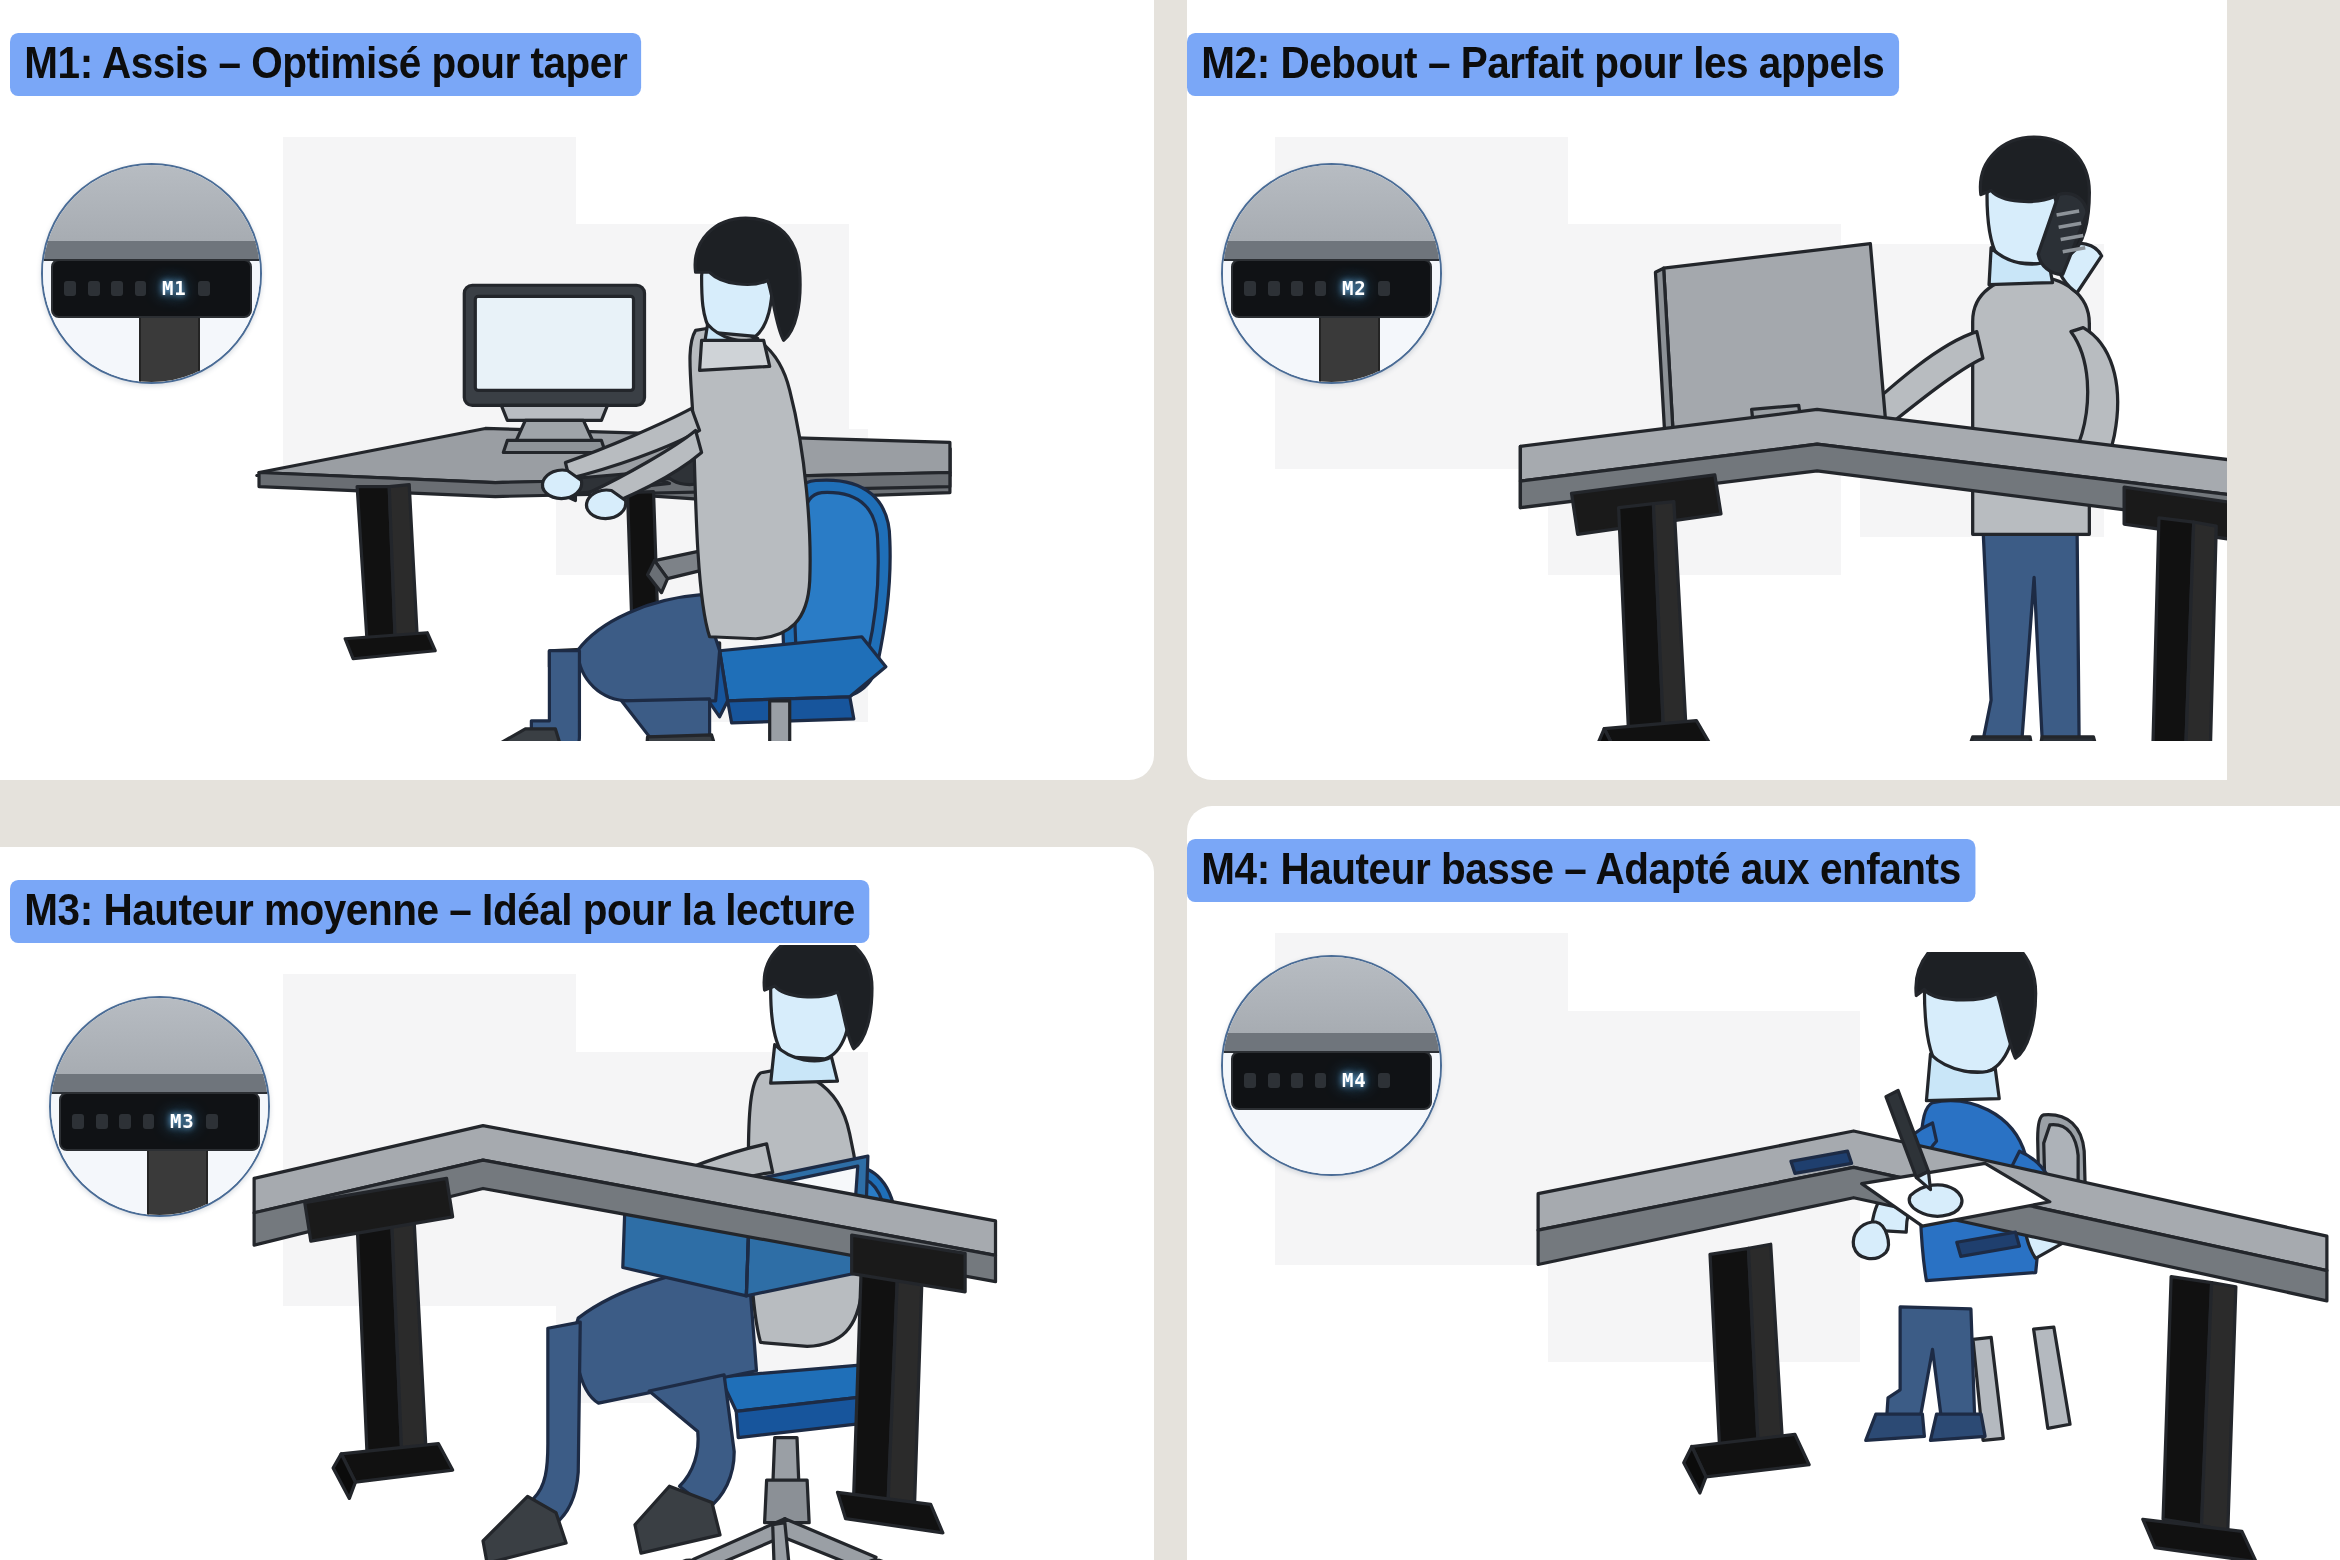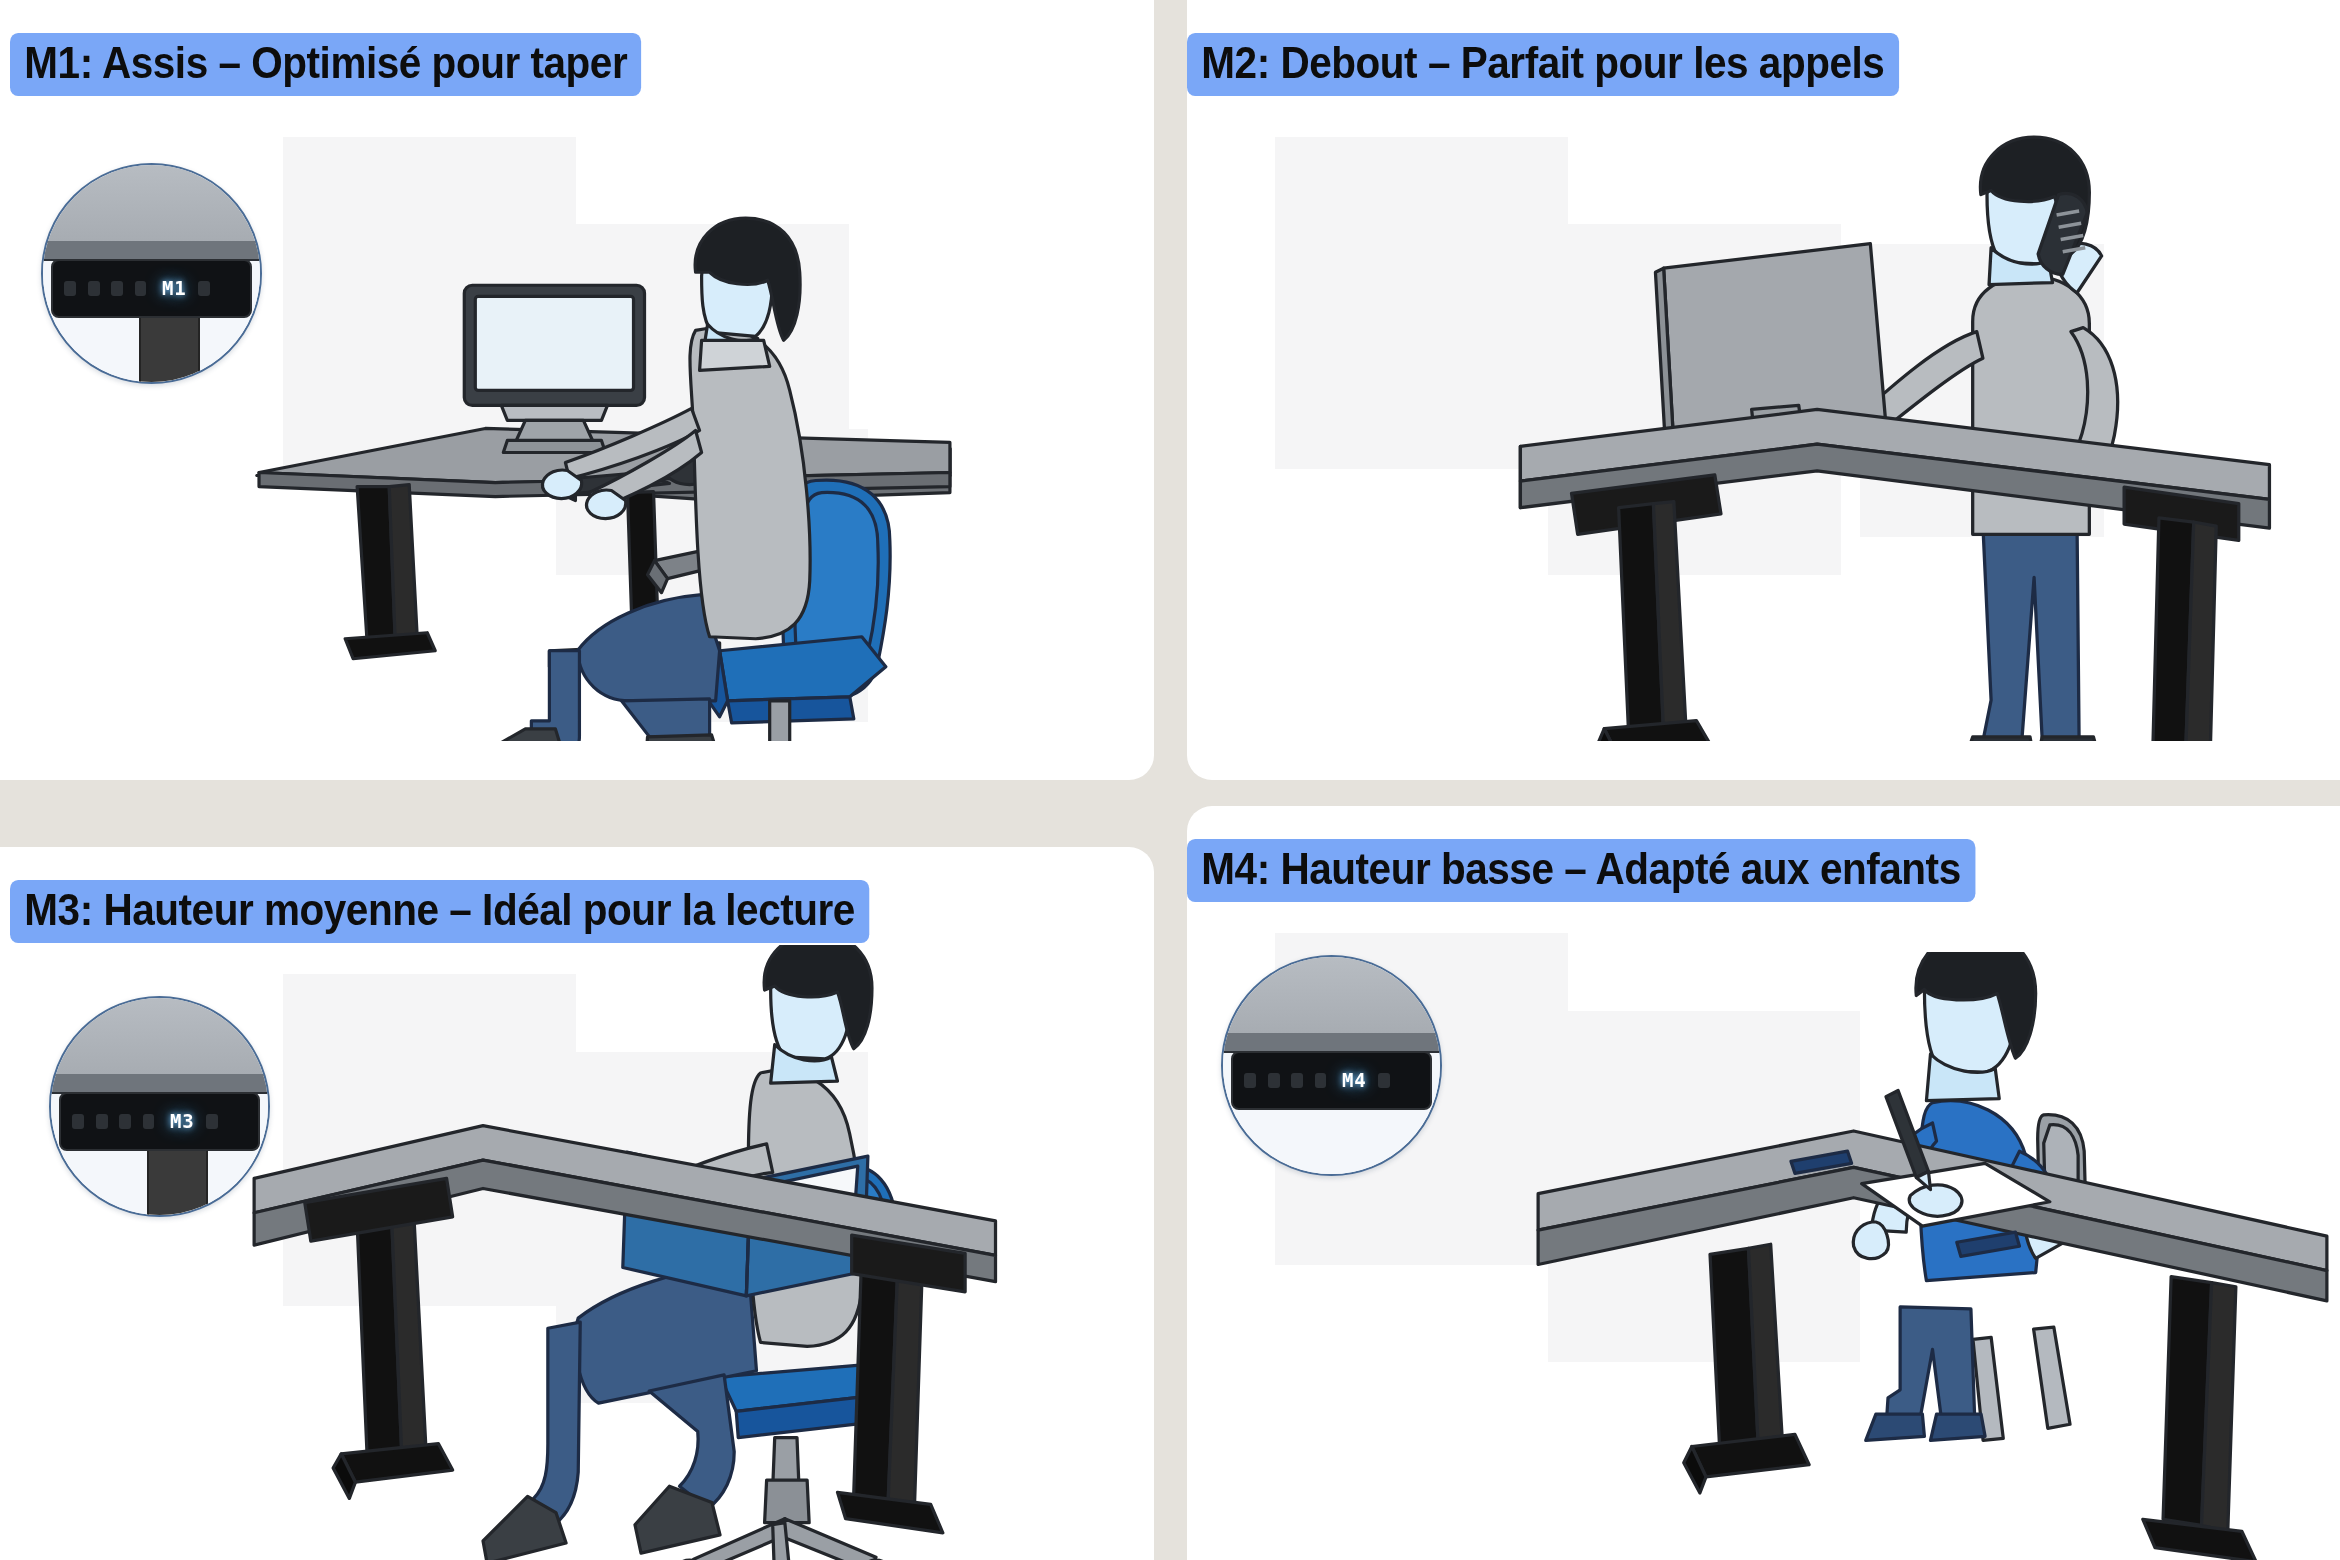--- a/index.html
+++ b/index.html
@@ -13,21 +13,21 @@
     position: relative;
     width: 2341px; height: 1560px;
     background: #e5e2dc;
   }
   .panel {
     position: absolute;
     background: #ffffff;
     overflow: hidden;
   }
   .panel.tl { left: 0;    top: 0;    width: 1154px; height: 780px;  border-radius: 0 0 25px 0; }
-  .panel.tr { left: 1187px; top: 0;  width: 1154px; height: 780px;  border-radius: 0 0 0 25px; }
+  .panel.tr { left: 1187px; top: 0;  width: 1040px; height: 780px;  border-radius: 0 0 0 25px; }
   .panel.bl { left: 0;    top: 847px; width: 1154px; height: 755px; border-radius: 0 25px 0 0; }
   .panel.br { left: 1187px; top: 806px; width: 1158px; height: 755px; border-radius: 25px 0 0 0; }
 
   
   .title-pill {
     position: absolute;
     top: 33px;
     background: #7aa7f7;
     border-radius: 8.8px;
     padding: 7.8px 15.6px 11.7px 15.6px;
@@ -221,20 +221,34 @@
     </div>
   </div>
 
   <div class="panel tr">
     <div class="backdrop" style="left:88px;top:137px;width:293px;height:332px;"></div>
     <div class="backdrop" style="left:361px;top:224px;width:293px;height:351px;"></div>
     <div class="backdrop" style="left:673px;top:244px;width:244px;height:293px;"></div>
 
     <div class="title-pill">M2: Debout – Parfait pour les appels</div>
 
+    <div class="inset">
+      <div class="ins-body"></div>
+      <div class="ins-leg"></div>
+      <div class="ins-top"></div>
+      <div class="ins-edge"></div>
+      <div class="ctrl">
+        <div class="btn"></div>
+        <div class="btn"></div>
+        <div class="btn"></div>
+        <div class="btn"></div>
+        <div class="lcd">M2</div>
+        <div class="btn"></div>
+      </div>
+    </div>
 
     <div class="scene">
       <svg class="art" viewBox="0 0 760 600" width="780" height="614" style="left:322px;top:127px;">
 
         <g>
 
           <path d="M462 390 L470 560 L462 600 L500 600 L512 440 L520 600 L556 600 L554 390 Z" fill="#3c5c86" class="ln2"></path>
           <path d="M452 596 L508 596 L512 618 L444 620 Z" fill="#2a2f36" class="ln"></path>
           <path d="M520 596 L570 596 L576 618 L514 620 Z" fill="#2a2f36" class="ln"></path>
 

